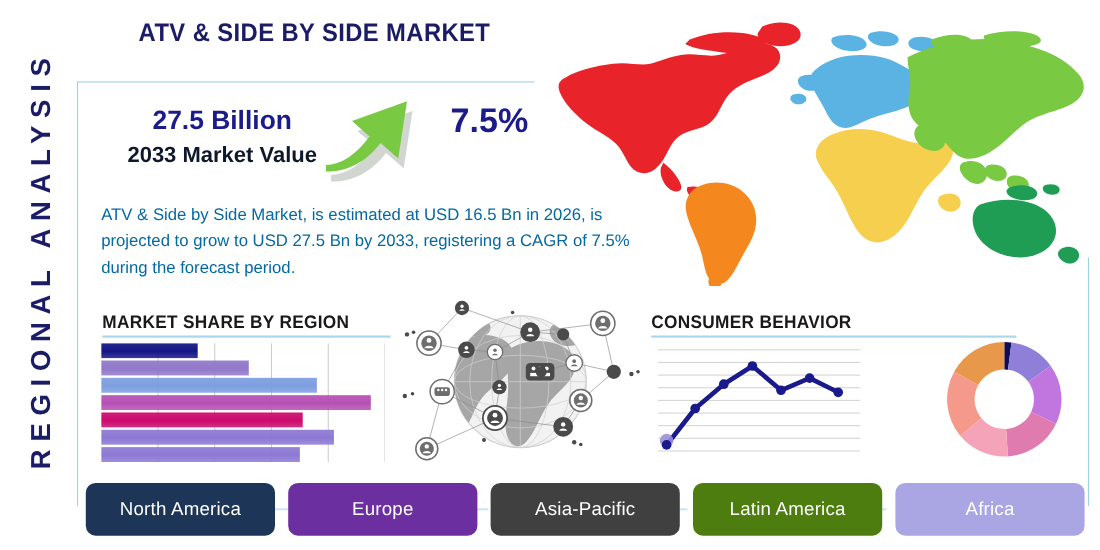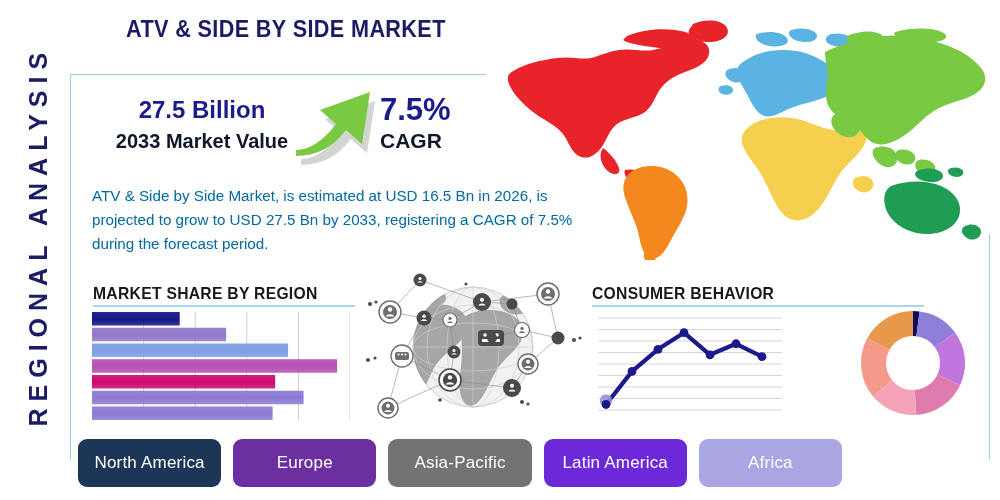--- a/index.html
+++ b/index.html
@@ -116,21 +116,21 @@
     font-weight: 700;
     color: #0f172a;
     line-height: 26px;
     white-space: nowrap;
   }
   .kpi-right {
     position: absolute;
     left: 288px;
     top: 0px;
     width: 130px;
-    text-align: left;
+    text-align: center;
   }
   .kpi-right .kpi-value { font-size: 31px; }
   .kpi-right .kpi-label { font-size: 21px; }
 
   .arrow-wrap {
     position: absolute;
     left: 296px;
     top: 84px;
     width: 104px;
     height: 84px;
@@ -213,21 +213,21 @@
     top: 304px;
     width: 118px;
     height: 118px;
   }
 
   
   .region-row {
     position: absolute;
     left: 78px;
     top: 437px;
-    width: 764px;
+    width: 908px;
     height: 52px;
     display: flex;
     align-items: center;
     gap: 12px;
   }
   .region-pill {
     flex: 1 1 0;
     height: 48px;
     border-radius: 9px;
     display: flex;
@@ -262,21 +262,20 @@
   <div class="frame-mask-top"></div>
   <div class="frame-mask-right"></div>
 
   <div class="kpi-row">
     <div class="kpi-left">
       <div class="kpi-value">27.5 Billion</div>
       <div class="kpi-label">2033 Market Value</div>
     </div>
     <div class="kpi-right">
       <div class="kpi-value">7.5%</div>
-      <div class="kpi-label">CAGR</div>
     </div>
   </div>
 
   <div class="arrow-wrap">
     <svg width="104" height="84" viewBox="0 0 104 84">
       <g transform="translate(5,5)">
         <path d="M0 70 C14 70 28 60 40 44 L24 30 L74 12 L66 64 L50 50 C36 68 20 76 0 76 Z" fill="#9aa39a" opacity="0.45"></path>
       </g>
       <path d="M0 66 C14 66 28 56 40 40 L24 26 L74 8 L66 60 L50 46 C36 64 20 72 0 72 Z" fill="#7ac943"></path>
     </svg>
@@ -602,24 +601,24 @@
   <div class="pill-connector" style="left:611px; width:14px;"></div>
   <div class="pill-connector" style="left:792px; width:14px;"></div>
 
   <div class="region-row" id="region-row">
       <div class="region-pill" style="background: rgb(29, 53, 87);">
         <span>North America</span>
       </div>
       <div class="region-pill" style="background: rgb(107, 47, 160);">
         <span>Europe</span>
       </div>
-      <div class="region-pill" style="background: #737373;">
+      <div class="region-pill" style="background: #404040;">
         <span>Asia-Pacific</span>
       </div>
-      <div class="region-pill" style="background: #6d28d9;">
+      <div class="region-pill" style="background: #4d7c0f;">
         <span>Latin America</span>
       </div>
       <div class="region-pill" style="background: rgb(169, 166, 227);">
         <span>Africa</span>
       </div>
     </div>
 
 </div>
 
 </body></html>

